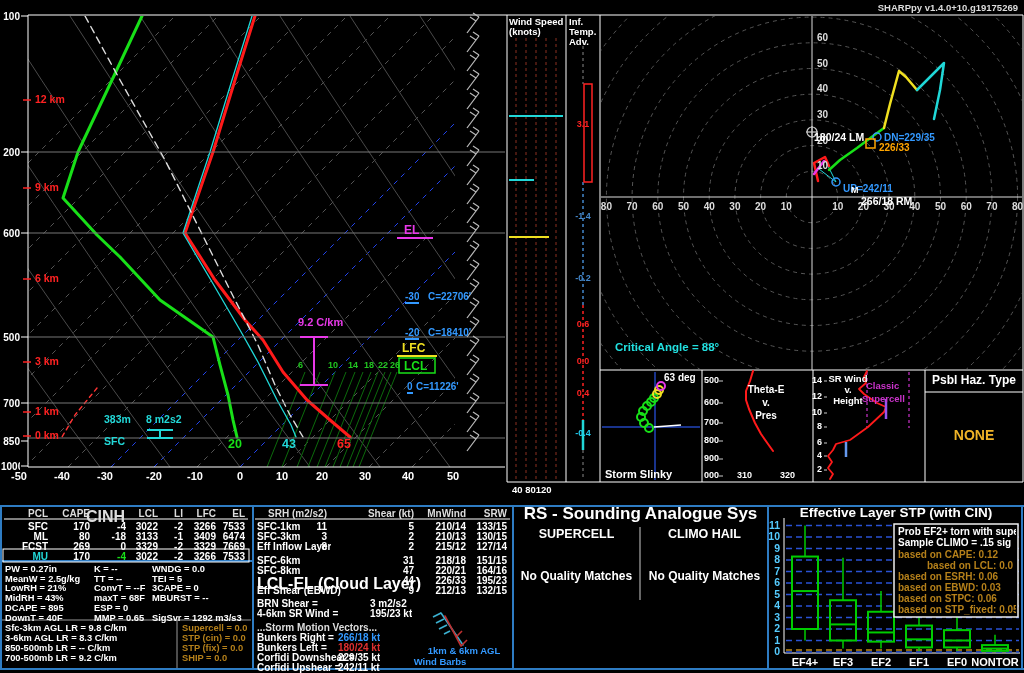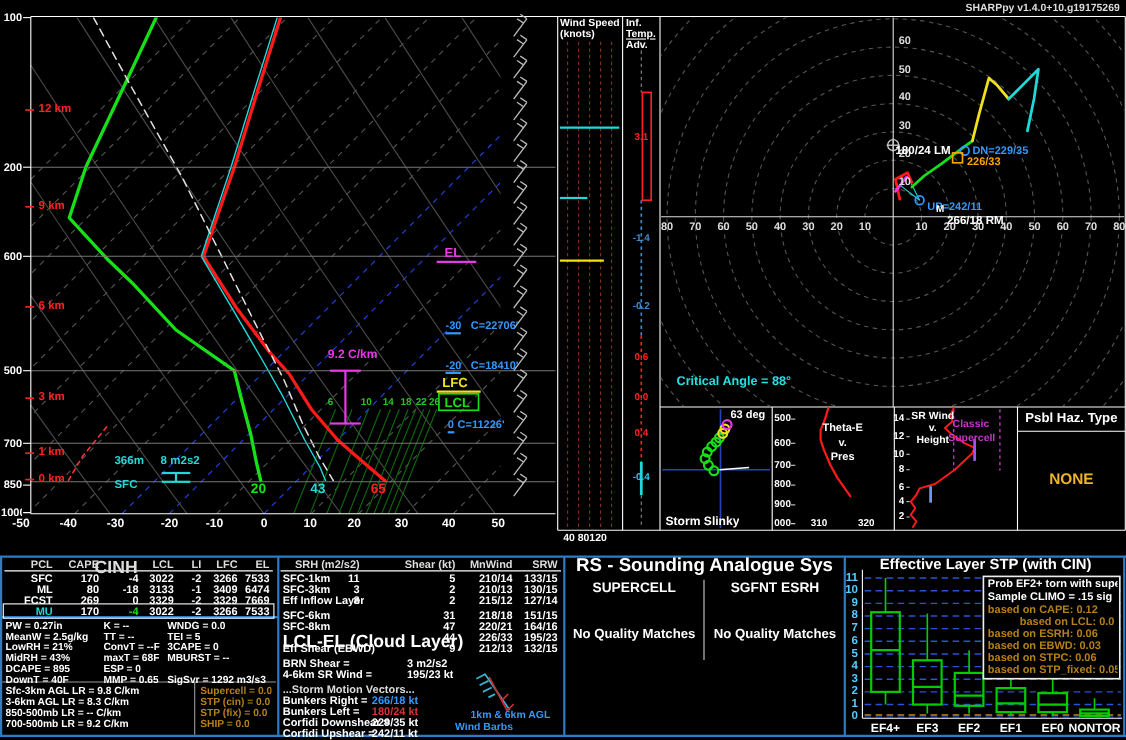--- a/index.html
+++ b/index.html
@@ -352,31 +352,31 @@
       <span class="lbl" style="left: 404px; top: 224px; font-size: 12px; color: rgb(232, 56, 232);">EL</span>
       <span class="lbl" style="left: 402px; top: 342px; font-size: 12px; color: rgb(240, 224, 32);">LFC</span>
       <span class="lbl" style="left: 404px; top: 360px; font-size: 12px; color: rgb(24, 224, 24);">LCL</span>
       <span class="lbl" style="left: 405px; top: 291px; font-size: 10px; color: rgb(51, 153, 255); border-bottom: 2px solid rgb(51, 153, 255);">-30</span>
       <span class="lbl" style="left: 428px; top: 291px; font-size: 10px; color: rgb(51, 153, 255);"> C=22706'</span>
       <span class="lbl" style="left: 405px; top: 327px; font-size: 10px; color: rgb(51, 153, 255); border-bottom: 2px solid rgb(51, 153, 255);">-20</span>
       <span class="lbl" style="left: 428px; top: 327px; font-size: 10px; color: rgb(51, 153, 255);"> C=18410'</span>
       <span class="lbl" style="left: 407px; top: 381px; font-size: 10px; color: rgb(51, 153, 255); border-bottom: 2px solid rgb(51, 153, 255);">0</span>
       <span class="lbl" style="left: 416px; top: 381px; font-size: 10px; color: rgb(51, 153, 255);"> C=11226'</span>
       <span class="lbl" style="left: 298px; top: 316px; font-size: 11px; color: rgb(232, 56, 232);">9.2 C/km</span>
-      <span class="lbl" style="left: 104px; top: 414px; font-size: 10.5px; color: rgb(34, 216, 216);">366m</span>
+      <span class="lbl" style="left: 104px; top: 414px; font-size: 10.5px; color: rgb(34, 216, 216);">383m</span>
       <span class="lbl" style="left: 146px; top: 414px; font-size: 10.5px; color: rgb(34, 216, 216);">8 m2s2</span>
       <span class="lbl" style="left: 104px; top: 436px; font-size: 10.5px; color: rgb(34, 216, 216);">SFC</span>
       <span class="lbl" style="left: 228px; top: 438px; font-size: 12.5px; color: rgb(24, 224, 24);">20</span>
       <span class="lbl" style="left: 282px; top: 438px; font-size: 12.5px; color: rgb(34, 216, 216);">43</span>
       <span class="lbl" style="left: 337px; top: 438px; font-size: 12.5px; color: rgb(255, 34, 34);">65</span>
       <span class="lbl" style="left: 509px; top: 17px; font-size: 9.5px; color: rgb(255, 255, 255);">Wind Speed</span>
       <span class="lbl" style="left: 509px; top: 27px; font-size: 9.5px; color: rgb(255, 255, 255);">(knots)</span>
       <span class="lbl" style="left: 512px; top: 485px; font-size: 9.5px; color: rgb(255, 255, 255);">40 80120</span>
       <span class="lbl" style="left: 569px; top: 17px; font-size: 9.5px; color: rgb(255, 255, 255);">Inf.</span>
-      <span class="lbl" style="left: 569px; top: 27px; font-size: 9.5px; color: rgb(255, 255, 255); text-decoration: underline;">Temp.</span>
+      <span class="lbl" style="left: 569px; top: 27px; font-size: 9.5px; color: rgb(255, 255, 255);">Temp.</span>
       <span class="lbl" style="left: 569px; top: 37px; font-size: 9.5px; color: rgb(255, 255, 255);">Adv.</span>
       <span class="lbl" style="left: 566px; top: 120px; width: 34px; text-align: center; font-size: 9px; color: rgb(255, 34, 34);">3.1</span>
       <span class="lbl" style="left: 566px; top: 212px; width: 34px; text-align: center; font-size: 9px; color: rgb(68, 136, 204);">-1.4</span>
       <span class="lbl" style="left: 566px; top: 274px; width: 34px; text-align: center; font-size: 9px; color: rgb(68, 136, 204);">-0.2</span>
       <span class="lbl" style="left: 566px; top: 320px; width: 34px; text-align: center; font-size: 9px; color: rgb(255, 34, 34);">0.6</span>
       <span class="lbl" style="left: 566px; top: 357px; width: 34px; text-align: center; font-size: 9px; color: rgb(255, 34, 34);">0.0</span>
       <span class="lbl" style="left: 566px; top: 389px; width: 34px; text-align: center; font-size: 9px; color: rgb(255, 34, 34);">0.4</span>
       <span class="lbl" style="left: 566px; top: 429px; width: 34px; text-align: center; font-size: 9px; color: rgb(34, 204, 238);">-0.4</span>
       <span class="lbl" style="left: 817px; top: 160.3px; font-size: 10px; color: rgb(221, 221, 221);">10</span>
       <span class="lbl" style="left: 817px; top: 134.6px; font-size: 10px; color: rgb(221, 221, 221);">20</span>
@@ -544,21 +544,21 @@
       <span class="lbl" style="left: 338px; top: 642px; font-size: 10px; color: rgb(224, 48, 48);">180/24 kt</span>
       <span class="lbl" style="left: 257px; top: 652px; font-size: 10px; color: rgb(255, 255, 255);">Corfidi Downshear =</span>
       <span class="lbl" style="left: 338px; top: 652px; font-size: 10px; color: rgb(255, 255, 255);">229/35 kt</span>
       <span class="lbl" style="left: 257px; top: 662px; font-size: 10px; color: rgb(255, 255, 255);">Corfidi Upshear =</span>
       <span class="lbl" style="left: 338px; top: 662px; font-size: 10px; color: rgb(255, 255, 255);">242/11 kt</span>
       <span class="lbl" style="left: 422px; top: 646px; width: 84px; text-align: center; font-size: 9.5px; color: rgb(51, 153, 255);">1km &amp; 6km AGL</span>
       <span class="lbl" style="left: 398px; top: 657px; width: 84px; text-align: center; font-size: 9.5px; color: rgb(51, 153, 255);">Wind Barbs</span>
       <span class="lbl" style="left: 513px; top: 505px; width: 255px; text-align: center; font-size: 17px; color: rgb(255, 255, 255);">RS - Sounding Analogue Sys</span>
       <span class="lbl" style="left: 513px; top: 528px; width: 127px; text-align: center; font-size: 12.5px; color: rgb(255, 255, 255);">SUPERCELL</span>
       <span class="lbl" style="left: 513px; top: 570px; width: 127px; text-align: center; font-size: 12px; color: rgb(255, 255, 255);">No Quality Matches</span>
-      <span class="lbl" style="left: 641px; top: 528px; width: 127px; text-align: center; font-size: 12.5px; color: rgb(255, 255, 255);">SGFNT ESRH</span>
+      <span class="lbl" style="left: 641px; top: 528px; width: 127px; text-align: center; font-size: 12.5px; color: rgb(255, 255, 255);">CLIMO HAIL</span>
       <span class="lbl" style="left: 641px; top: 570px; width: 127px; text-align: center; font-size: 12px; color: rgb(255, 255, 255);">No Quality Matches</span>
       <span class="lbl" style="left: 768px; top: 506px; width: 256px; text-align: center; font-size: 13.5px; color: rgb(255, 255, 255);">Effective Layer STP (with CIN)</span>
       <span class="lbl" style="left: 756px; top: 646px; width: 24px; text-align: right; font-size: 10.5px; color: rgb(85, 204, 255);">0</span>
       <span class="lbl" style="left: 756px; top: 634.5px; width: 24px; text-align: right; font-size: 10.5px; color: rgb(85, 204, 255);">1</span>
       <span class="lbl" style="left: 756px; top: 623px; width: 24px; text-align: right; font-size: 10.5px; color: rgb(85, 204, 255);">2</span>
       <span class="lbl" style="left: 756px; top: 611.5px; width: 24px; text-align: right; font-size: 10.5px; color: rgb(85, 204, 255);">3</span>
       <span class="lbl" style="left: 756px; top: 600px; width: 24px; text-align: right; font-size: 10.5px; color: rgb(85, 204, 255);">4</span>
       <span class="lbl" style="left: 756px; top: 588.5px; width: 24px; text-align: right; font-size: 10.5px; color: rgb(85, 204, 255);">5</span>
       <span class="lbl" style="left: 756px; top: 577px; width: 24px; text-align: right; font-size: 10.5px; color: rgb(85, 204, 255);">6</span>
       <span class="lbl" style="left: 756px; top: 565.5px; width: 24px; text-align: right; font-size: 10.5px; color: rgb(85, 204, 255);">7</span>

